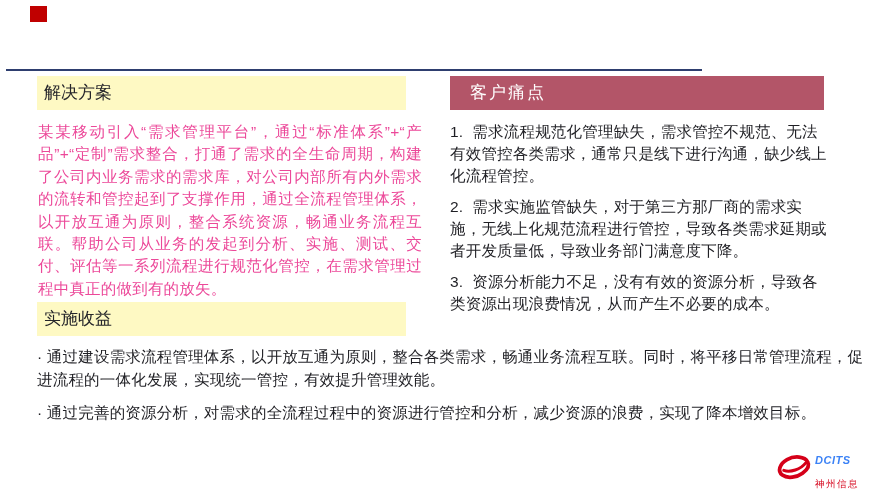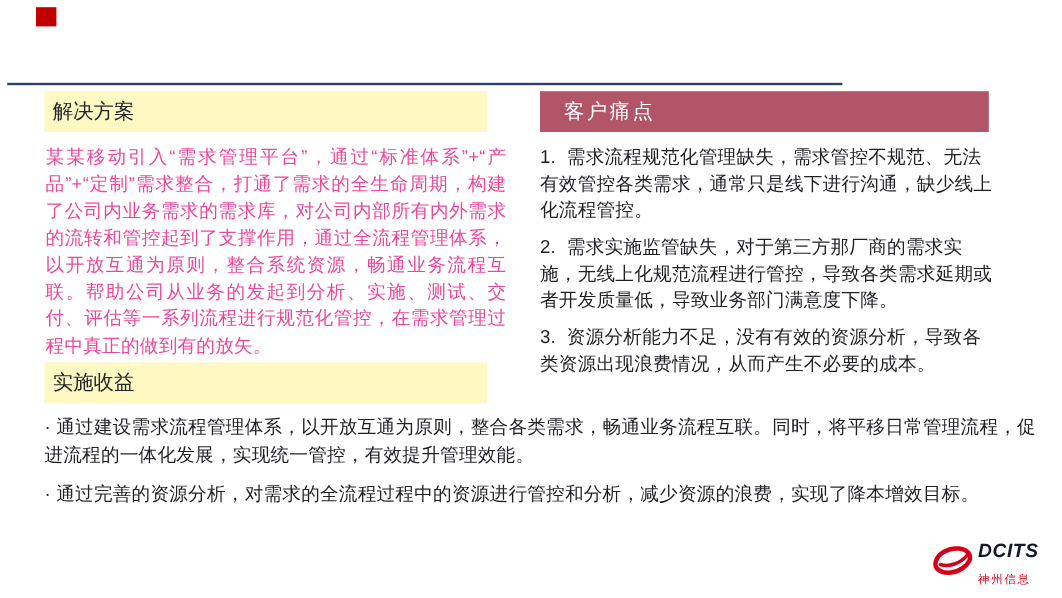--- a/index.html
+++ b/index.html
@@ -120,24 +120,24 @@
     width: 38px;
     height: 30px;
     margin-top: 2px;
   }
   .logo-text-col {
     margin-left: 1px;
     display: flex;
     flex-direction: column;
   }
   .logo-brand {
-    font-size: 16px;
+    font-size: 11px;
     font-weight: bold;
     font-style: italic;
-    color: #0f172a;
+    color: #3b82f6;
     letter-spacing: 0.5px;
     line-height: 16px;
   }
   .logo-company {
     font-size: 9.5px;
     color: #d50019;
     letter-spacing: 1.5px;
     line-height: 11px;
     margin-top: 10px;
   }

